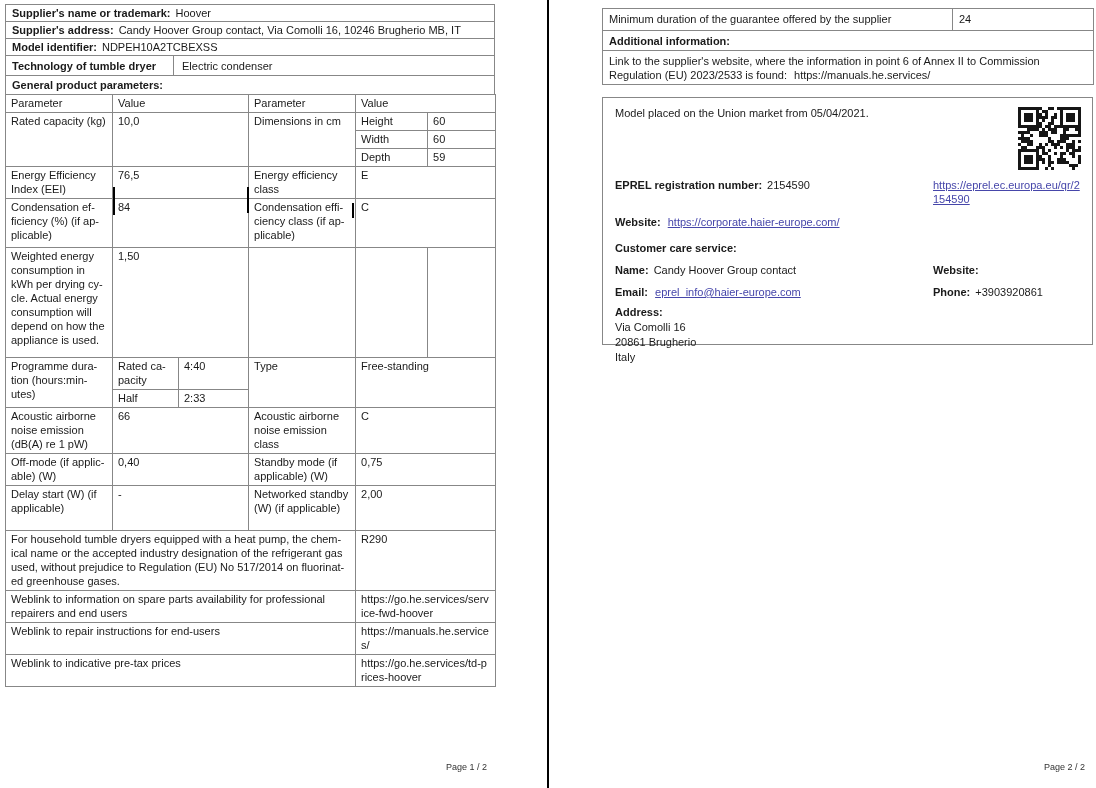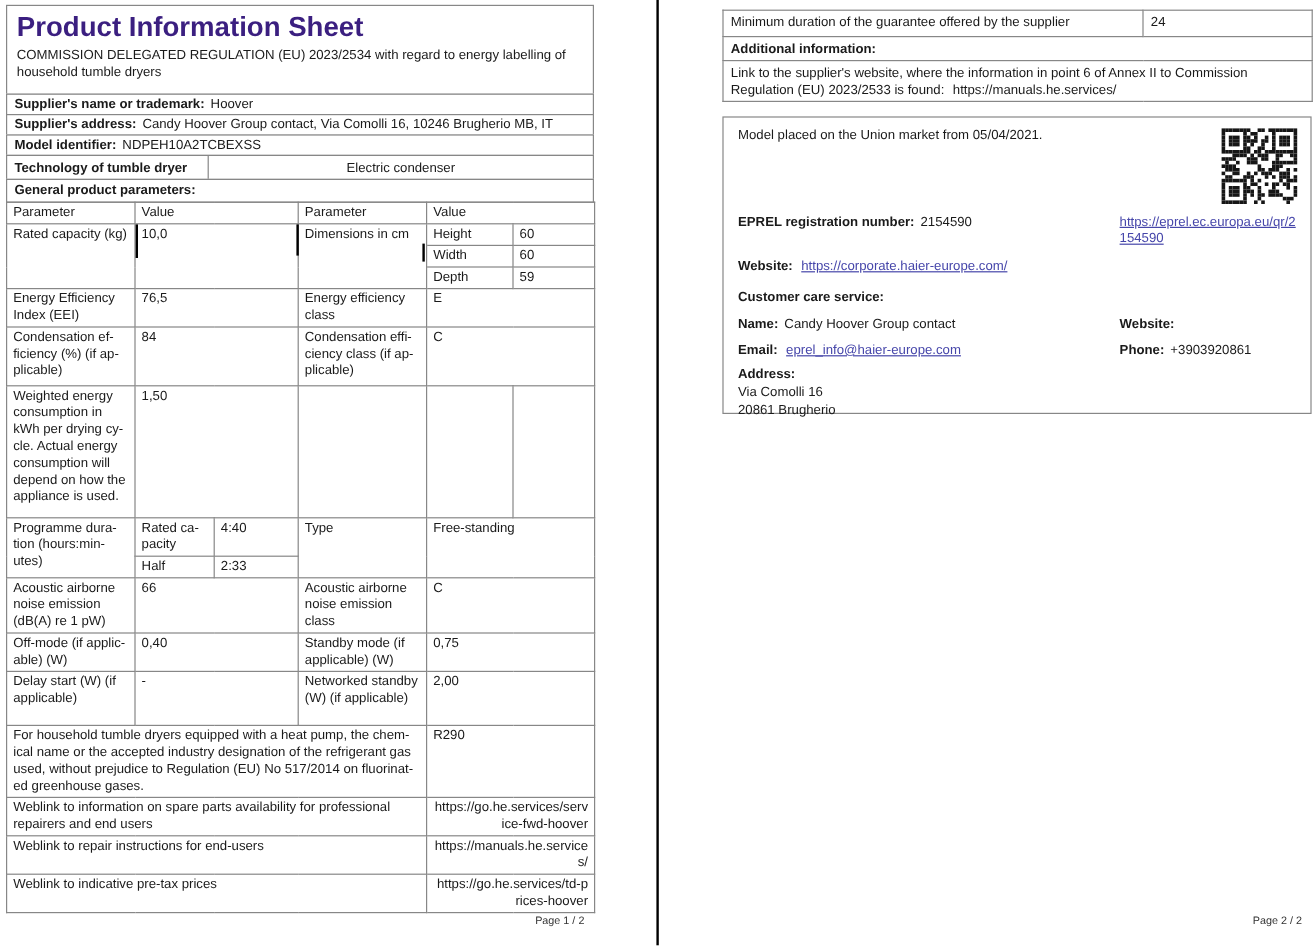--- a/index.html
+++ b/index.html
@@ -20,26 +20,26 @@
   .bx { border: 1px solid #878787; margin-top: -1px; background: #fff; }
   .box-title { padding: 4px 10px 7px 8px; }
   .box-title h1 { font-size: 23px; line-height: 27px; font-weight: bold; color: #3b1f80; letter-spacing: 0; }
   .box-title p { margin-top: 3px; max-width: 458px; }
 
   .info-row { padding: 1px 6px; min-height: 15px; }
   .lbl { font-weight: bold; }
   .val { margin-left: 5px; }
   .split-row { display: flex; min-height: 20px; }
   .split-row .c1 { width: 168px; border-right: 1px solid #878787; padding: 3px 6px 2px; font-weight: bold; }
-  .split-row .c2 { flex: 1; padding: 3px 8px 2px; text-align: center; }
+  .split-row .c2 { flex: 1; padding: 3px 8px 2px; }
   .hdr-row { padding: 2px 6px; font-weight: bold; min-height: 17px; }
 
   table.params { border-collapse: collapse; width: 490px; margin-top: -1px; table-layout: fixed; }
   table.params td { border: 1px solid #878787; vertical-align: top; padding: 1px 5px 2px; }
-  .wrap-all { word-break: break-all; text-align: right; }
+  .wrap-all { word-break: break-all; }
 
   .cursor-bar { position: absolute; width: 2px; background: #000; }
 
   
   table.rt { border-collapse: collapse; width: 491px; table-layout: fixed; }
   table.rt td { border: 1px solid #878787; vertical-align: top; padding: 3px 6px 2px; }
   .box-b { border: 1px solid #878787; margin-top: 12px; height: 248px; position: relative; padding: 8px 12px; }
   .qr { position: absolute; top: 9px; right: 11px; display: grid; grid-template-columns: repeat(21, 3px); grid-auto-rows: 3px; }
   .qd { background: #161616; }
   .b-row { display: grid; grid-template-columns: 312px 1fr; column-gap: 6px; margin-top: 8px; }
@@ -48,24 +48,20 @@
   .addr-lines div { line-height: 15px; }
   .page-num { position: absolute; font-size: 9px; color: #333; text-align: right; }
   .pn-left  { left: 5px; width: 482px; top: 760px; }
   .pn-right { left: 602px; width: 483px; top: 760px; }
 </style>
 </head>
 <body>
 
 <div class="page page-left">
 
-  <div class="bx box-title" style="min-height:75px">
-    <h1>Product Information Sheet</h1>
-    <p>COMMISSION DELEGATED REGULATION (EU) 2023/2534 with regard to energy labelling of household tumble dryers</p>
-  </div>
 
   <div class="bx info-row">
     <span class="lbl">Supplier's name or trademark:</span><span class="val">Hoover</span>
   </div>
   <div class="bx info-row">
     <span class="lbl">Supplier's address:</span><span class="val">Candy Hoover Group contact, Via Comolli 16, 10246 Brugherio MB, IT</span>
   </div>
   <div class="bx info-row" style="min-height:16px">
     <span class="lbl">Model identifier:</span><span class="val">NDPEH10A2TCBEXSS</span>
   </div>
@@ -686,20 +682,21 @@
       <div>
         <span class="lbl">Phone:</span><span class="val">+3903920861</span>
       </div>
     </div>
 
     <div class="b-row addr-lines" style="margin-top:6px">
       <div>
         <div class="lbl">Address:</div>
         <div>Via Comolli 16</div>
         <div>20861 Brugherio</div>
+        <div>Italy</div>
       </div>
       <div></div>
     </div>
   </div>
 </div>
 
 <div class="page-num pn-left">Page 1 / 2</div>
 <div class="page-num pn-right">Page 2 / 2</div>
 
 </body></html>

